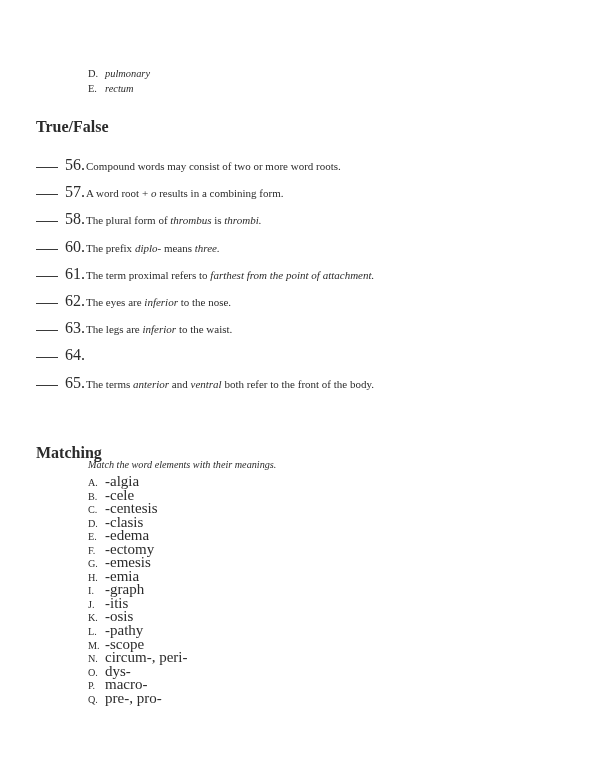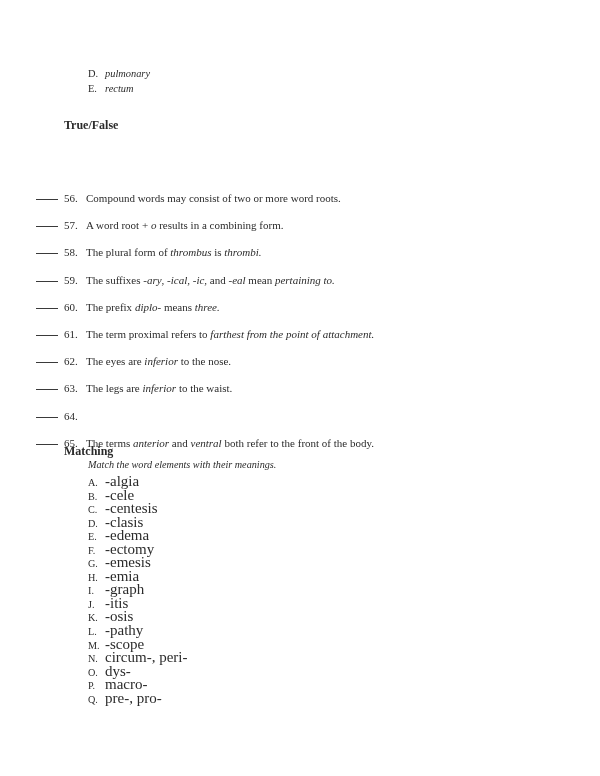--- a/index.html
+++ b/index.html
@@ -17,21 +17,21 @@
   }
 
   .page {
     position: absolute;
     left: 0; top: 0;
     width: 600px;
     height: 776px;
     background: #ffffff;
     overflow: hidden;
   }
-  .heading     { font-weight: bold; font-size: 12px; margin-left: 28px; }
+  .heading     { font-weight: bold; font-size: 16px; }
   .instruction { font-style: italic; font-size: 10.2px; }
 
   
   .carry-list {
     position: absolute;
     left: 88px;
     top: 68px;
   }
   .carry-row {
     display: flex;
@@ -75,23 +75,22 @@
     width: 22px;
     height: 9px;
     border-bottom: 1px solid #3a3a3a;
     margin-right: 6px;
     position: relative;
     top: -2px;
   }
   .tf-num {
     flex: 0 0 22px;
     width: 22px;
-    font-size: 11px;
-    text-align: left;
-    margin-top: 36px;
+    font-size: 16px;
+    text-align: center;
   }
   .tf-text {
     font-size: 11px;
     white-space: nowrap;
   }
   .tf-text i { font-style: italic; }
 
   
   .match-heading {
     position: absolute;
@@ -151,25 +150,20 @@
         <span class="tf-num">57.</span>
         <span class="tf-text"><span>A word root + </span><i>o</i><span> results in a combining form.</span></span>
       </div>
       <div class="tf-row">
         <span class="tf-blank"></span>
         <span class="tf-num">58.</span>
         <span class="tf-text"><span>The plural form of </span><i>thrombus</i><span> is </span><i>thrombi.</i></span>
       </div>
       <div class="tf-row">
         <span class="tf-blank"></span>
-        <span class="tf-num">59.</span>
-        <span class="tf-text"><span>The suffixes </span><i>-ary</i><span>, </span><i>-ical</i><span>, </span><i>-ic</i><span>, and </span><i>-eal</i><span> mean </span><i>pertaining to.</i></span>
-      </div>
-      <div class="tf-row">
-        <span class="tf-blank"></span>
         <span class="tf-num">60.</span>
         <span class="tf-text"><span>The prefix </span><i>diplo-</i><span> means </span><i>three.</i></span>
       </div>
       <div class="tf-row">
         <span class="tf-blank"></span>
         <span class="tf-num">61.</span>
         <span class="tf-text"><span>The term proximal refers to </span><i>farthest from the point of attachment.</i></span>
       </div>
       <div class="tf-row">
         <span class="tf-blank"></span>

